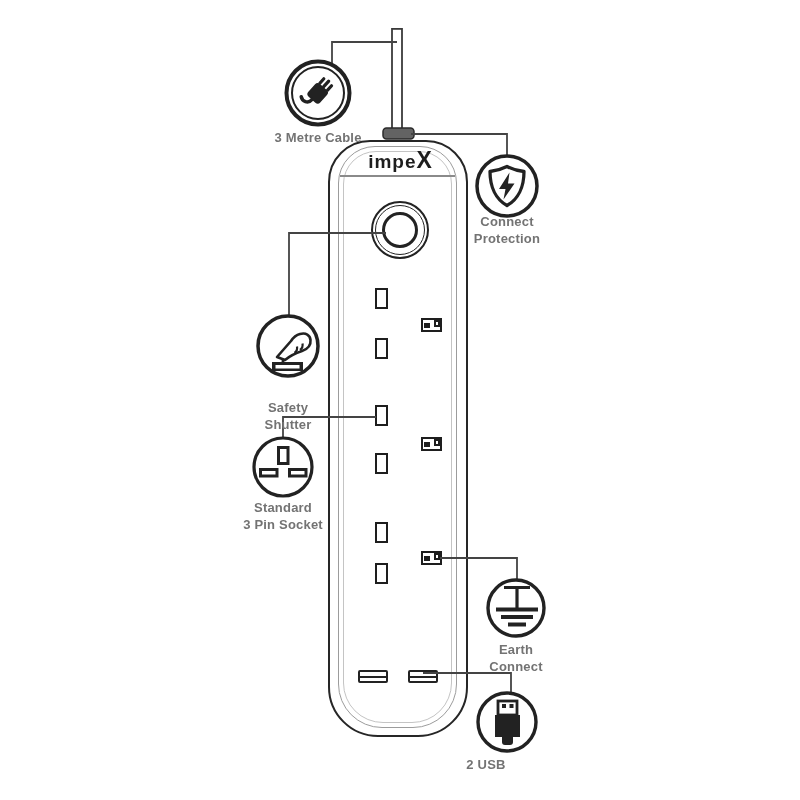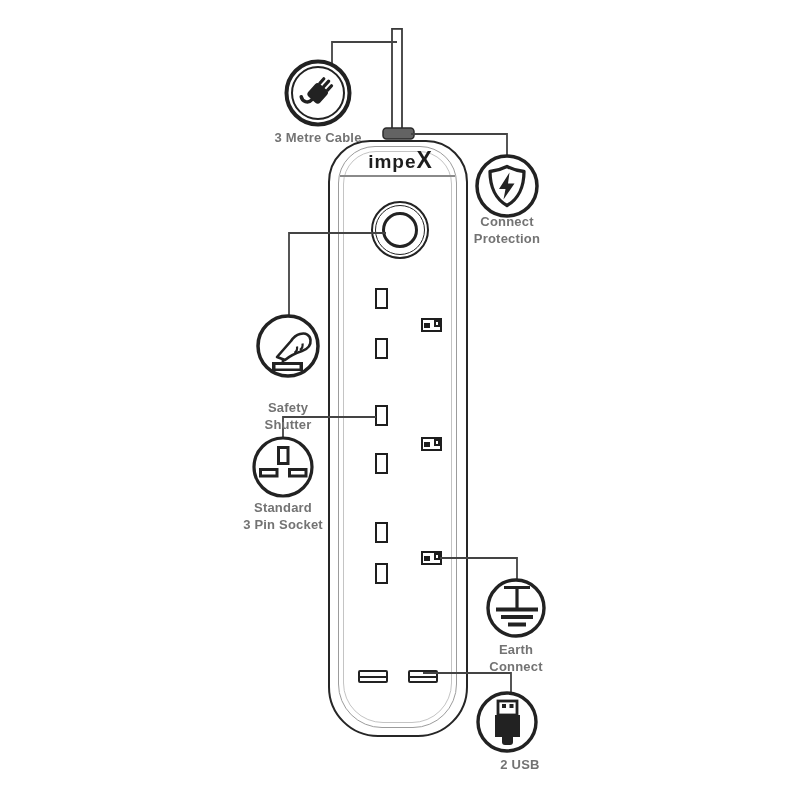--- a/index.html
+++ b/index.html
@@ -201,15 +201,15 @@
 
   <div class="lbl" style="left:318px; top:129px">3 Metre Cable</div>
   <div class="lbl" style="left:507px; top:213px">Connect
 Protection</div>
   <div class="lbl" style="left:288px; top:399px">Safety
 Shutter</div>
   <div class="lbl" style="left:283px; top:499px">Standard
 3 Pin Socket</div>
   <div class="lbl" style="left:516px; top:641px">Earth
 Connect</div>
-  <div class="lbl" style="left:520px; top:756px">2 USB</div>
+  <div class="lbl" style="left:486px; top:756px">2 USB</div>
 
 </div>
 
 </body></html>

